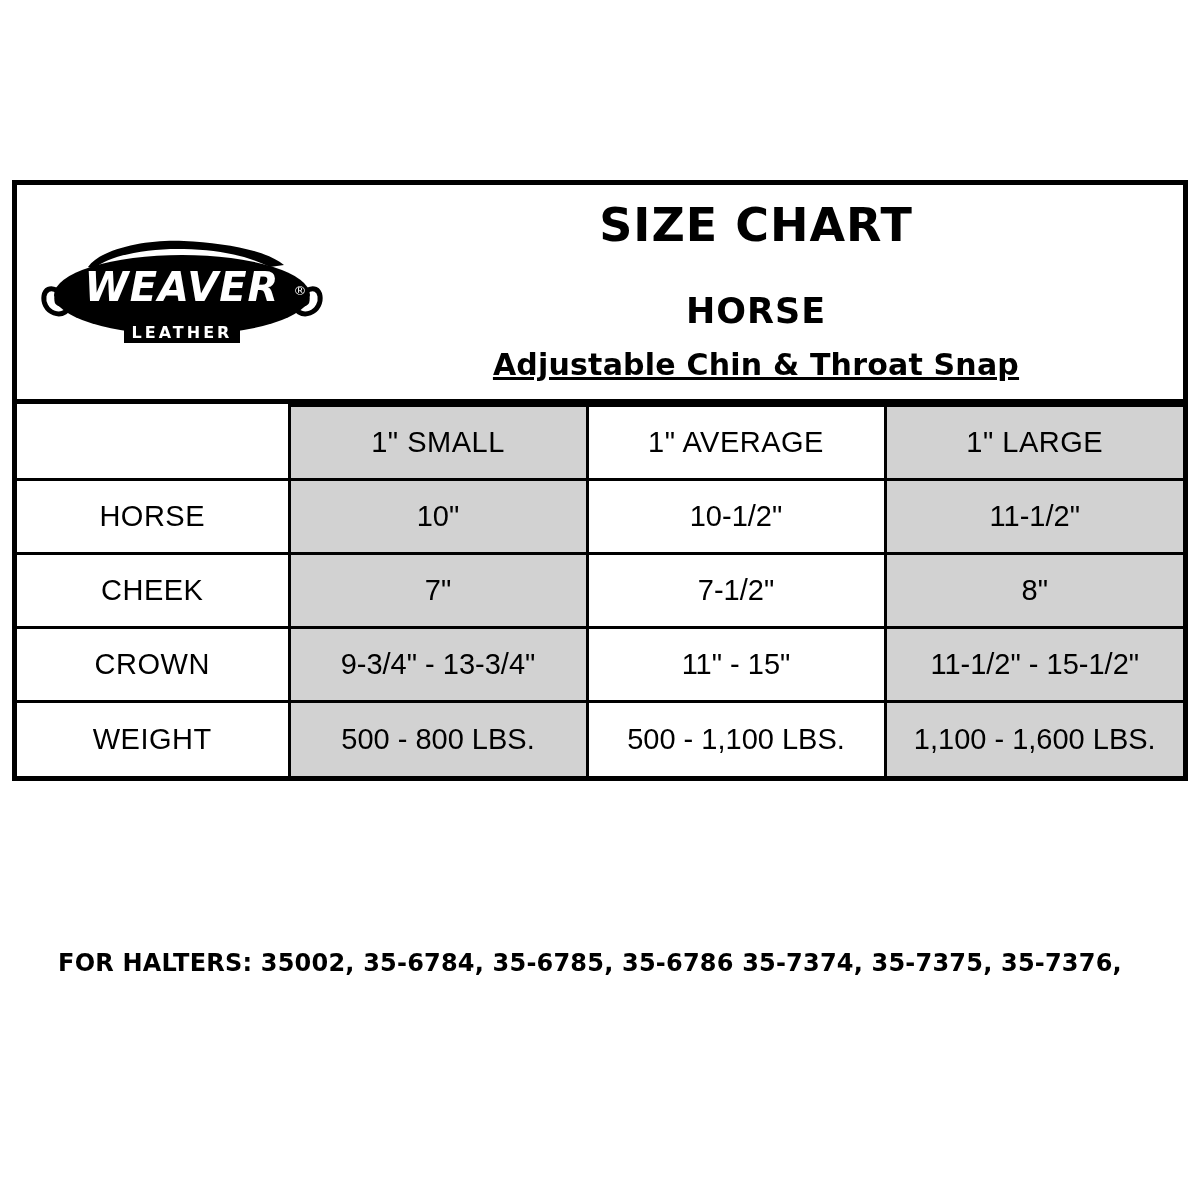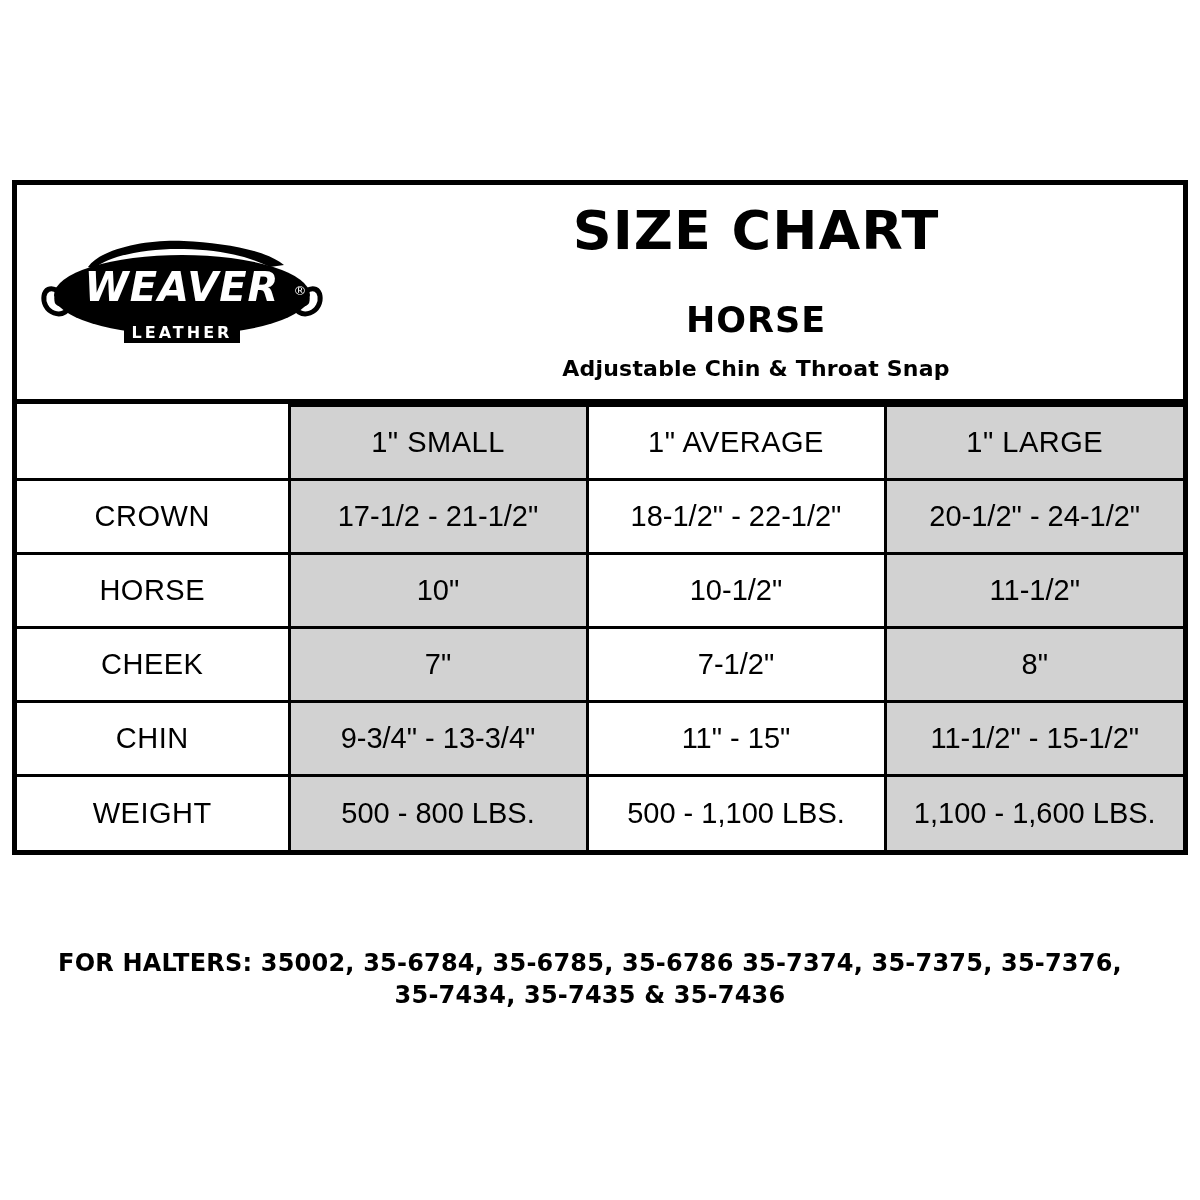--- a/index.html
+++ b/index.html
@@ -46,40 +46,41 @@
     flex: none;
   }
   .title-cell {
     flex: 1;
     text-align: center;
     padding-right: 18px;
   }
   .title-main {
     font-family: "DejaVu Sans", sans-serif;
     font-weight: bold;
-    font-size: 54px;
+    font-size: 46px;
     letter-spacing: 1px;
     line-height: 1.02;
     text-transform: uppercase;
   }
   .title-sub {
     font-family: "DejaVu Sans", sans-serif;
     font-weight: bold;
     font-size: 35px;
     letter-spacing: 1px;
     line-height: 1.05;
     text-transform: uppercase;
     margin-top: 44px;
   }
   .title-desc {
     font-family: "DejaVu Sans", sans-serif;
     font-weight: bold;
-    font-size: 22px;
+    font-size: 30px;
     margin-top: 18px;
     letter-spacing: 0.2px;
+    text-decoration: underline;
   }
 
   
   .logo-wrap {
     position: relative;
     width: 300px;
     height: 118px;
   }
   .logo-wrap svg { display: block; }
 
@@ -180,58 +181,51 @@
 
     <table class="size-table">
       <tbody>
         <tr class="head-row">
           <td class="blank-head"></td>
           <td class="col-head shade">1" SMALL</td>
           <td class="col-head plain">1" AVERAGE</td>
           <td class="col-head shade">1" LARGE</td>
         </tr>
 
-        <tr>
-          <td class="rowlabel plain">CROWN</td>
-          <td class="shade">17-1/2 - 21-1/2"</td>
-          <td class="plain">18-1/2" - 22-1/2"</td>
-          <td class="shade">20-1/2" - 24-1/2"</td>
-        </tr>
 
         <tr>
           <td class="rowlabel plain">HORSE</td>
           <td class="shade">10"</td>
           <td class="plain">10-1/2"</td>
           <td class="shade">11-1/2"</td>
         </tr>
 
         <tr>
           <td class="rowlabel plain">CHEEK</td>
           <td class="shade">7"</td>
           <td class="plain">7-1/2"</td>
           <td class="shade">8"</td>
         </tr>
 
 
         <tr>
-          <td class="rowlabel plain">CHIN</td>
+          <td class="rowlabel plain">CROWN</td>
           <td class="shade">9-3/4" - 13-3/4"</td>
           <td class="plain">11" - 15"</td>
           <td class="shade">11-1/2" - 15-1/2"</td>
         </tr>
 
         <tr>
           <td class="rowlabel plain">WEIGHT</td>
           <td class="shade">500 - 800 LBS.</td>
           <td class="plain">500 - 1,100 LBS.</td>
           <td class="shade">1,100 - 1,600 LBS.</td>
         </tr>
       </tbody>
     </table>
 
   </div>
 
   <div class="footer-note" style="top: 947px;">
     <div>FOR HALTERS: 35002, 35-6784, 35-6785, 35-6786 35-7374, 35-7375, 35-7376,</div>
-    <div>35-7434, 35-7435 &amp; 35-7436</div>
   </div>
 
 </div>
 
 </body></html>

